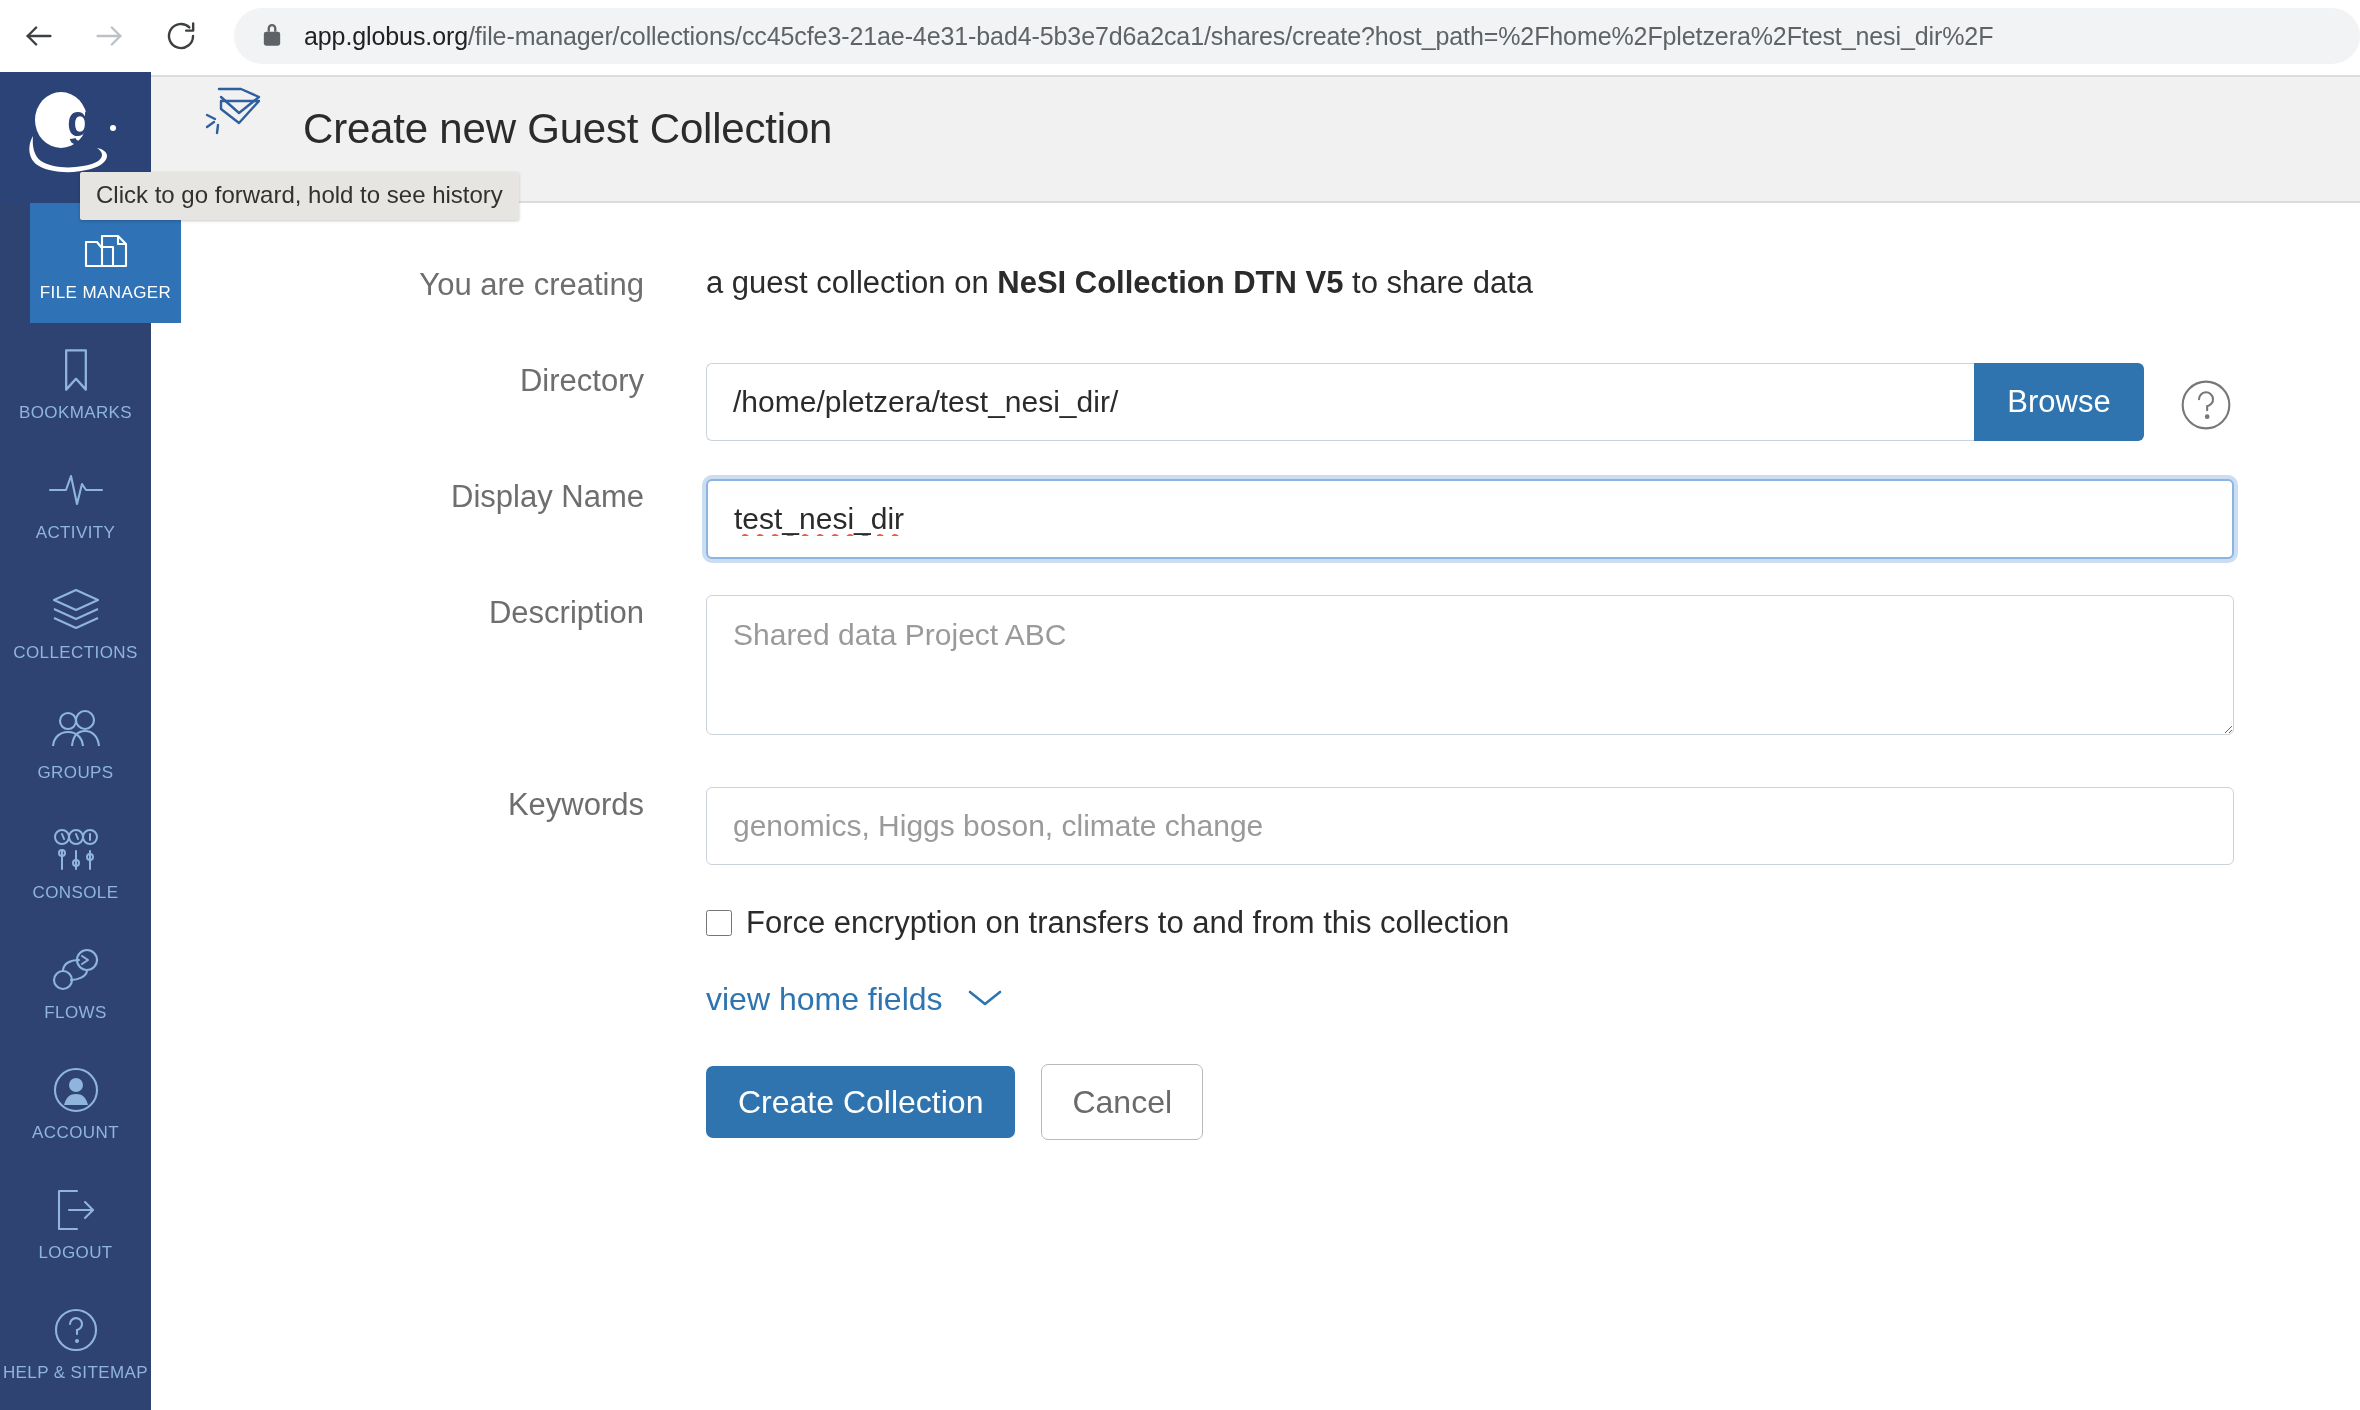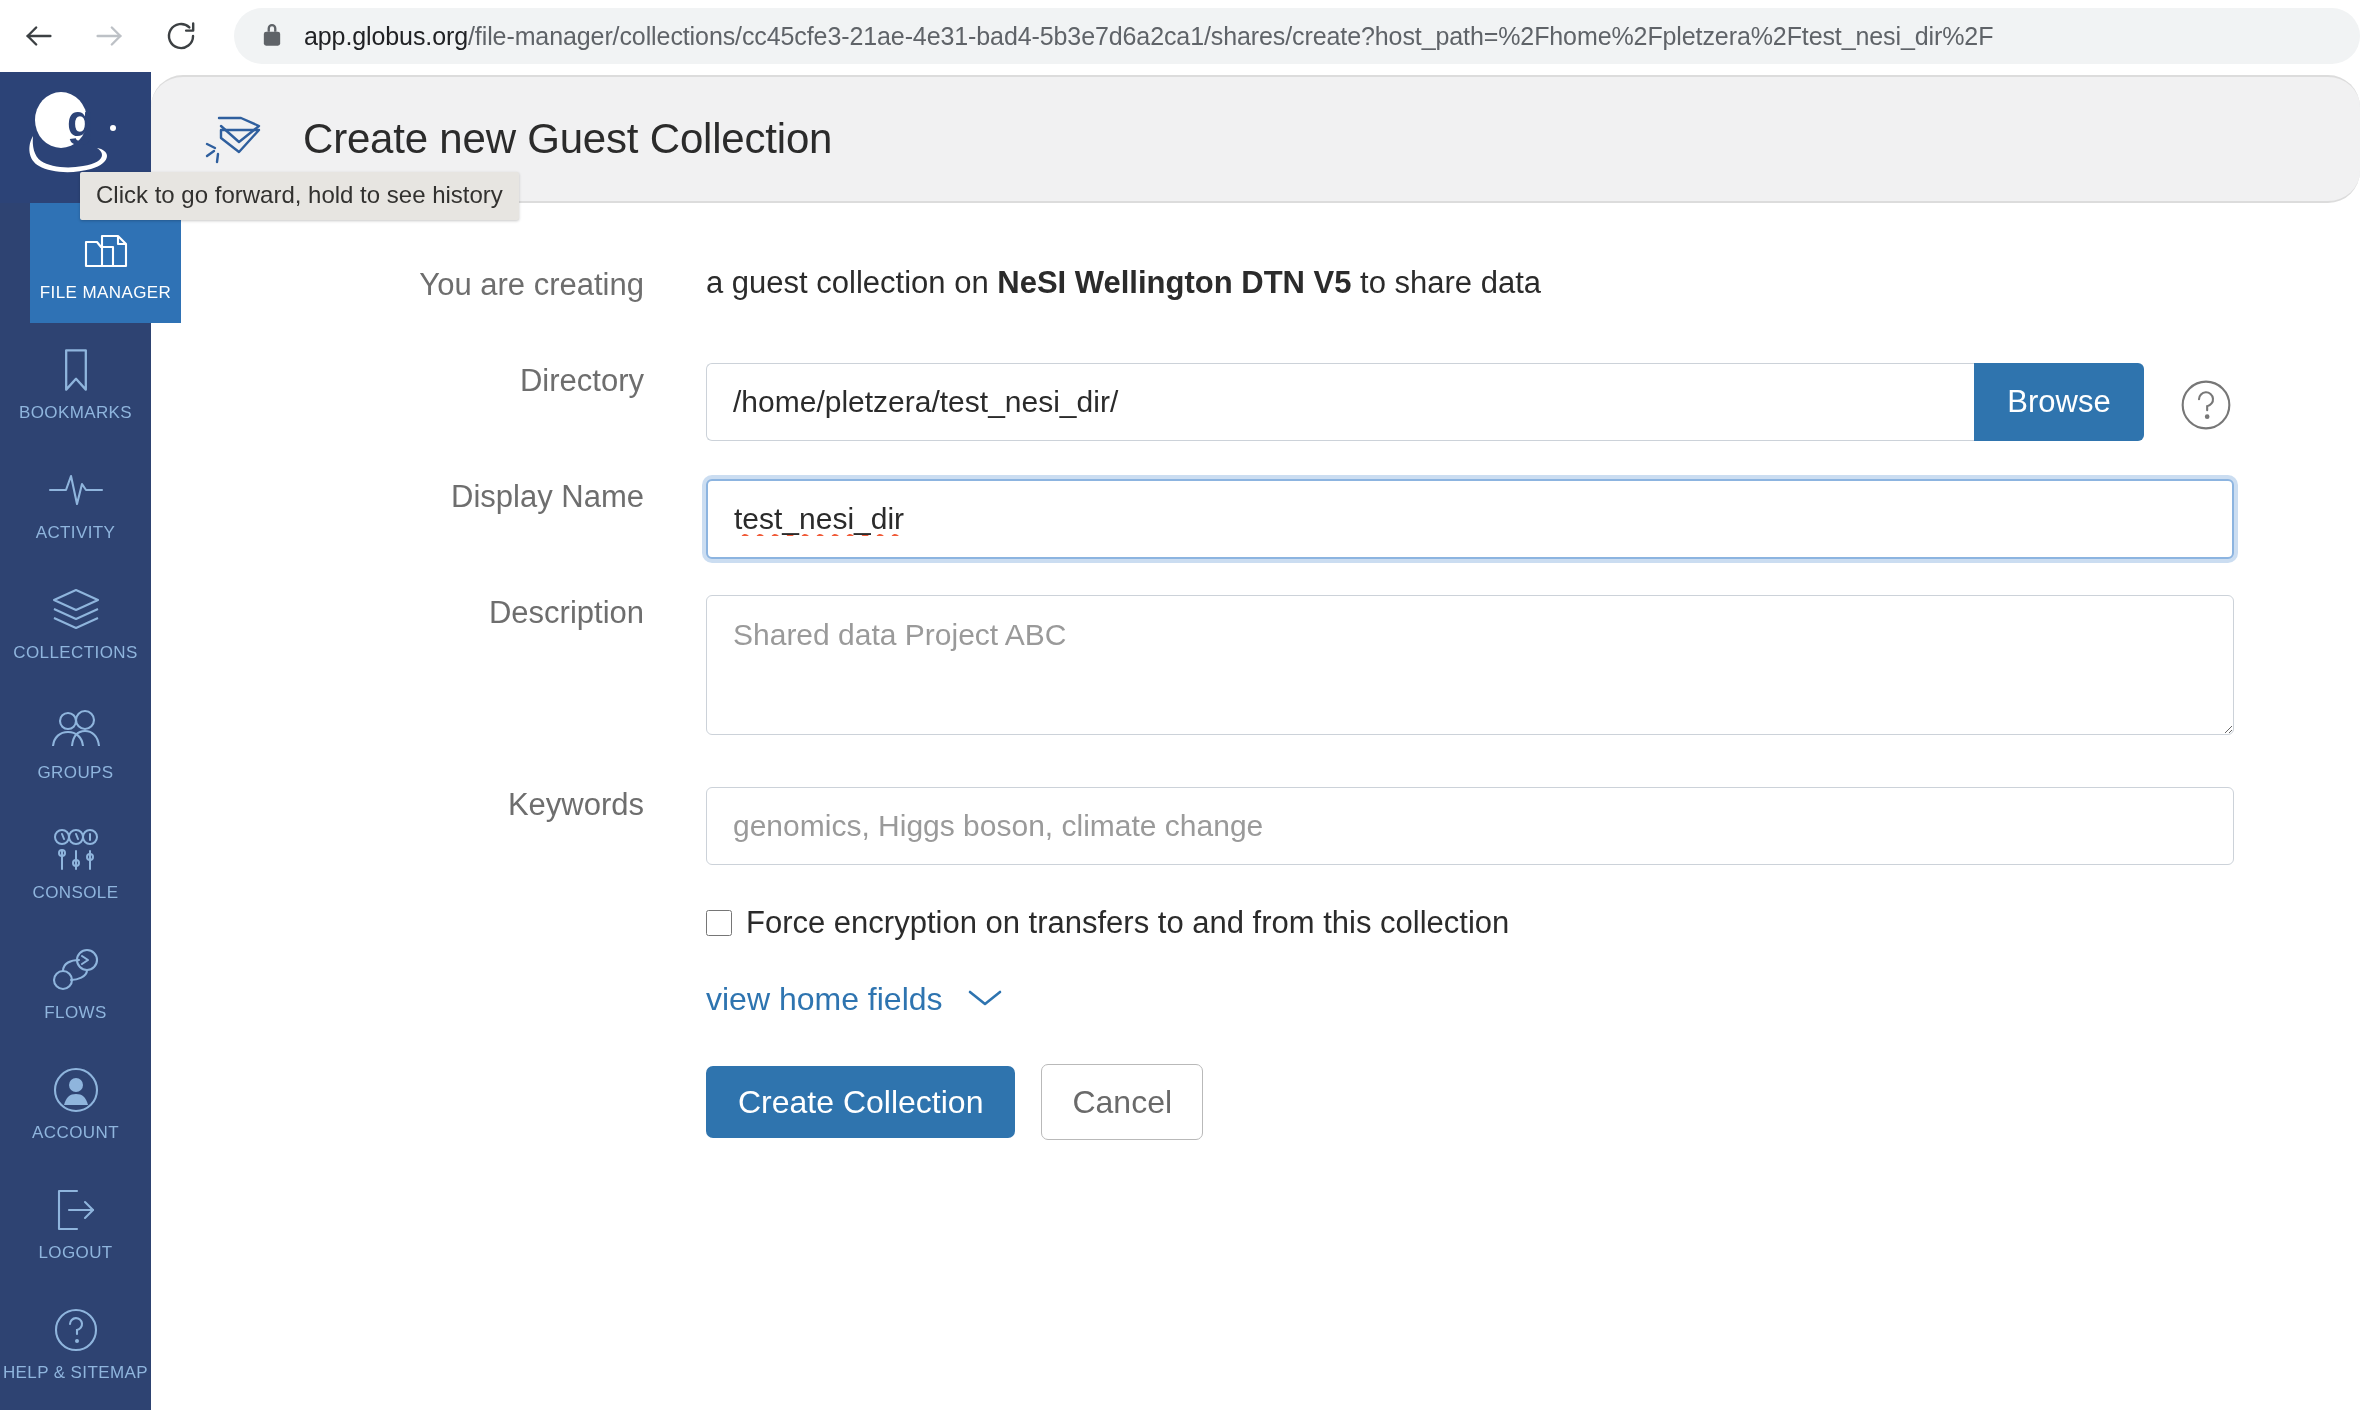--- a/index.html
+++ b/index.html
@@ -92,21 +92,21 @@
   }
 
   
   #page-header {
     position: absolute;
     top: 3px; left: 151px;
     width: 2209px; height: 128px;
     background: #f1f1f2;
     border-top: 2px solid #dcdcdc;
     border-bottom: 2px solid #dcdcdc;
-    display: flex; align-items: center; border-radius: 32px;
+    display: flex; 
   }
   #page-title-icon { margin-left: 40px; flex: none; display: block; }
   #page-title {
     margin-left: 36px;
     font-size: 42px;
     color: #2b2b2b;
     font-weight: 400;
     letter-spacing: -0.2px;
   }
 
@@ -474,21 +474,21 @@
     <h1 id="page-title">Create new Guest Collection</h1>
   </div>
 
   <div id="nav-tooltip">Click to go forward, hold to see history</div>
 
   <div id="form-area">
 
     <div class="form-row">
       <div class="form-label">You are creating</div>
       <div class="form-control">
-        <div class="static-value"><span>a guest collection on </span><b>NeSI Wellington DTN V5</b><span> to share data</span></div>
+        <div class="static-value"><span>a guest collection on </span><b>NeSI Collection DTN V5</b><span> to share data</span></div>
       </div>
     </div>
 
     <div class="form-row row-gap-directory">
       <div class="form-label">Directory</div>
       <div class="form-control">
         <div class="input-group">
           <input class="text-input" id="directory-input" type="text" value="/home/pletzera/test_nesi_dir/" style="">
           <button id="browse-button">Browse</button>
           <button id="help-icon-btn">

